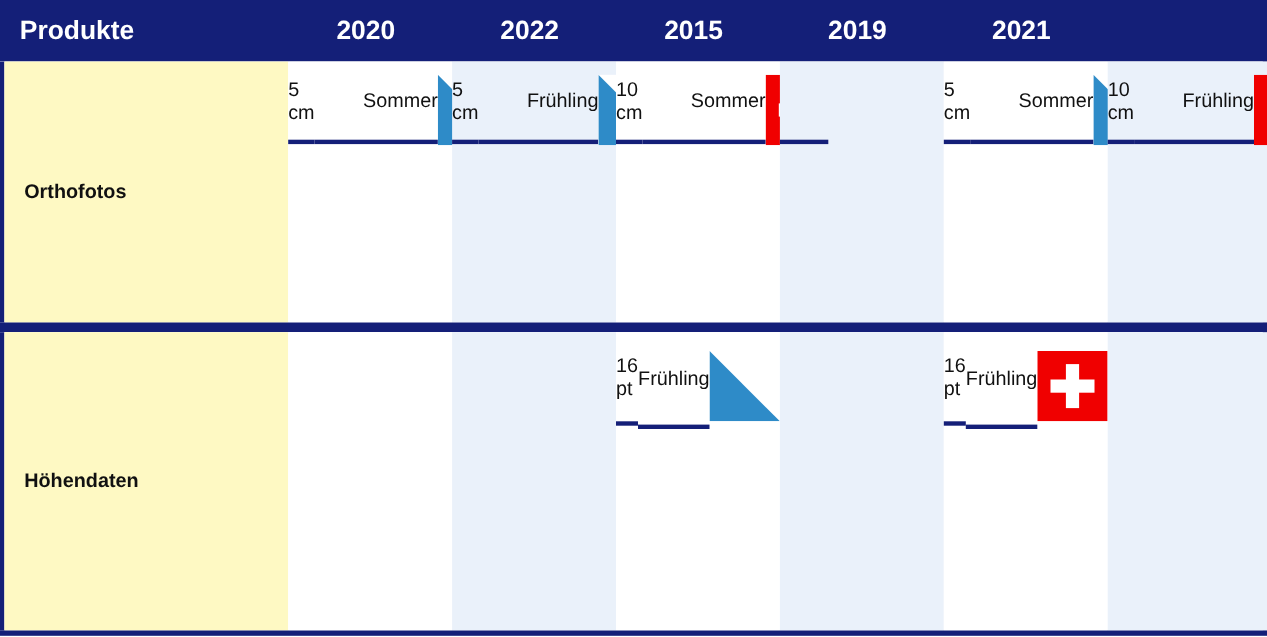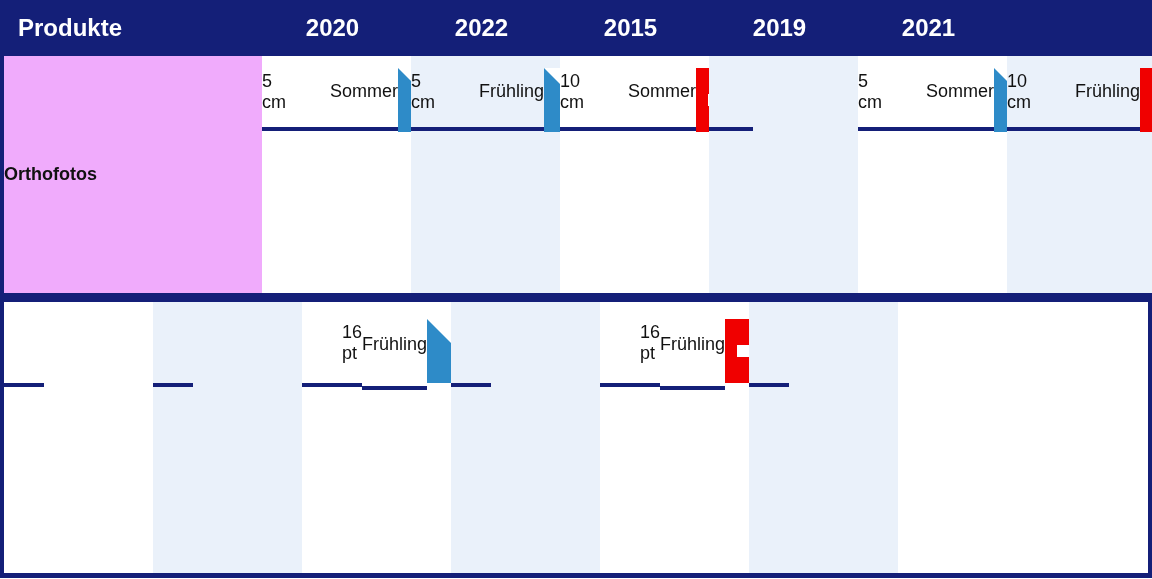--- a/index.html
+++ b/index.html
@@ -47,23 +47,24 @@
     display:flex;
     box-sizing:border-box;
     border-left:4px solid #141f78;
     border-right:4px solid #141f78;
     background:#ffffff;
   }
   .group.ortho{height:237px;}
   .group.hoehe{height:271px;}
 
   .group-label{
-    background:#f0abfc;
-    display:flex;
-    align-items:center;
+    background:#fef9c3;
+    display:flex;
+    align-items:center;
+    padding-left:18px;
     font-size:18px;
     font-weight:bold;
     color:#111111;
     box-sizing:border-box;
   }
 
   .year-column{
     display:flex;
     flex-direction:row;
     box-sizing:border-box;
@@ -81,21 +82,21 @@
     border-bottom:4px solid #141f78;
   }
   .subcell.last{border-bottom:none;}
 
   
   .group.ortho .subcell.r0{height:75px;}
   .group.ortho .subcell.r1{height:75px;padding-left:44px;}
   .group.ortho .subcell.r2{height:87px;}
 
   
-  .group.hoehe .subcell.r0{height:85px;padding-left:40px;}
+  .group.hoehe .subcell.r0{height:85px;}
   .group.hoehe .subcell.r1{height:88px;}
   .group.hoehe .subcell.r2{height:98px;}
 
   
   .group-separator{
     height:9px;
     background:#141f78;
   }
   .bottom-edge{
     height:5px;
@@ -209,20 +210,21 @@
           </svg>
         </span>
       </div>
     </div>
   </div>
 
   <div class="group-separator"></div>
 
   <div class="group hoehe">
 
+    <div class="group-label label-col">Höhendaten</div>
 
     <div class="year-column year-col plain">
       <div class="subcell r0"></div>
       <div class="subcell r1"></div>
       <div class="subcell r2 last"></div>
     </div>
 
     <div class="year-column year-col shade">
       <div class="subcell r0"></div>
       <div class="subcell r1"></div>

